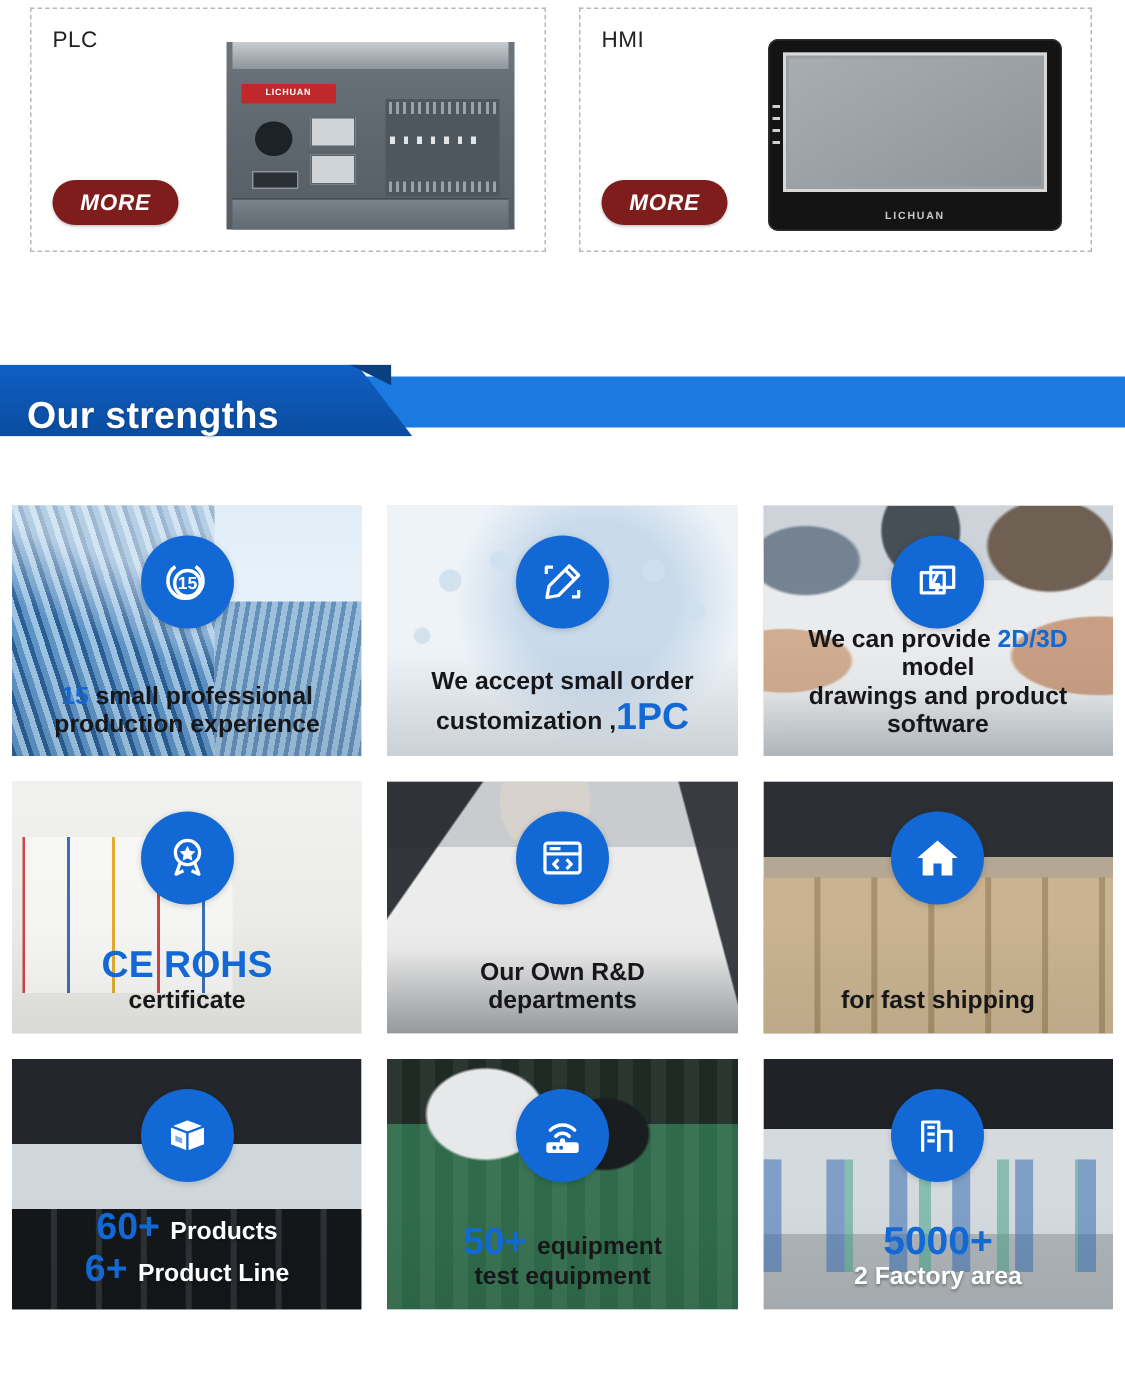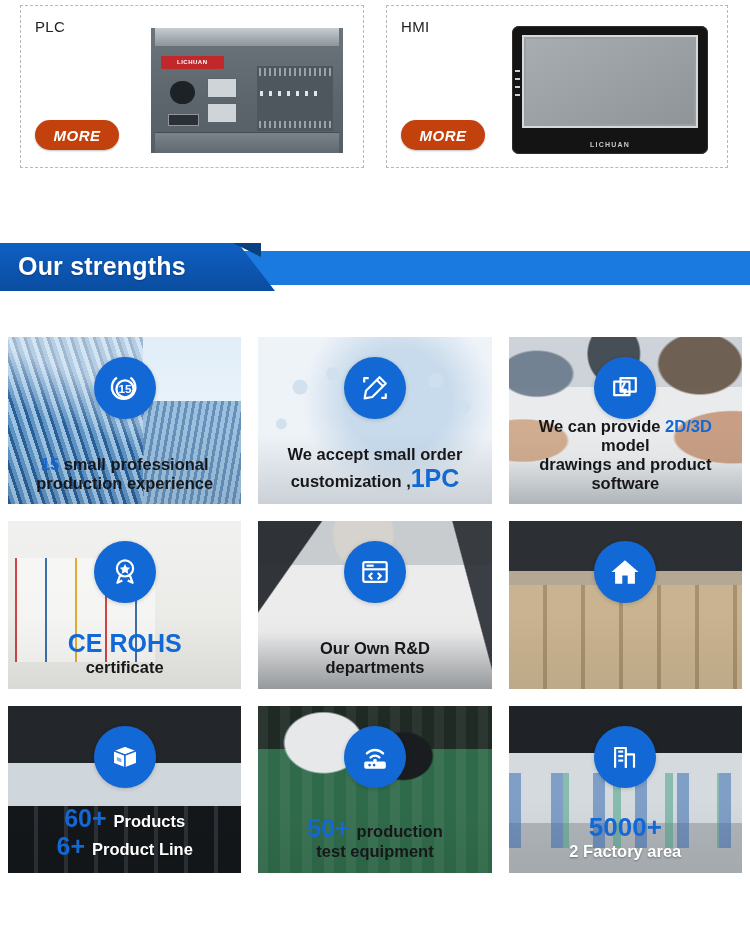--- a/index.html
+++ b/index.html
@@ -19,21 +19,21 @@
   }
   .card.c1 { left: 20px; width: 344px; text-decoration: underline; }
   .card.c2 { left: 386px; width: 342px; }
   .card-title {
     position: absolute; left: 14px; top: 12px;
     font-size: 15px; color: #222; letter-spacing: .3px;
   }
   .more-btn {
     position: absolute; left: 14px; bottom: 17px;
     width: 84px; height: 30px; border-radius: 15px;
-    background: #c2410c; color: #fff;
+    background: #7f1d1d; color: #fff;
     font-size: 15px; font-weight: bold; font-style: italic;
     display: flex; align-items: center; justify-content: center;
     letter-spacing: .5px; cursor: pointer;
     box-shadow: 0 1px 2px rgba(0,0,0,.25);
   }
   .prod-img { position: absolute; }
 
   
   .plc { left: 130px; top: 22px; width: 192px; height: 125px; }
   .plc .body { position:absolute; inset:0; background:linear-gradient(180deg,#6d757c 0%,#5e666d 55%,#565e65 100%); }
@@ -82,21 +82,21 @@
     position: absolute; left: 0; top: 0; width: 275px; height: 48px;
     background: linear-gradient(180deg,#0e5fc4 0%,#0d55b0 55%,#0a4da0 100%);
     clip-path: polygon(0 0, 238px 0, 275px 48px, 0 48px);
   }
   .banner .fold {
     position: absolute; left: 221px; top: 0; width: 40px; height: 14px;
     background: #0a3f80;
     clip-path: polygon(0 0, 40px 0, 40px 14px, 12px 0);
   }
   .banner .btitle {
-    position: absolute; left: 18px; top: 9px;
+    position: absolute; left: 18px; top: 20px;
     color: #ffffff; font-size: 25px; font-weight: bold; letter-spacing: .2px;
     text-shadow: 0 1px 2px rgba(0,0,0,.25);
   }
 
   
   .grid {
     position: absolute; left: 8px; top: 337px;
     width: 734px; height: 536px;
     display: grid;
     grid-template-columns: repeat(3, 1fr);
@@ -370,20 +370,21 @@
       </div>
       <div class="tile">
         <div class="photo ph-warehouse"></div>
         <div class="vig"></div>
         <div class="badge">
           <svg viewBox="0 0 40 40">
             <path d="M20 7L5 20h4v13h8v-9h6v9h8V20h4z" fill="#fff"></path>
           </svg>
         </div>
         <div class="cap">
+          <span class="l"><span class="blk">for fast shipping</span></span>
         </div>
       </div>
       <div class="tile">
         <div class="photo ph-factory1"></div>
         <div class="vig"></div>
         <div class="badge">
           <svg viewBox="0 0 40 40">
             <g fill="#fff" stroke="#1268d4" stroke-width="1.6" stroke-linejoin="round">
               <path d="M20 8l13 5-13 5-13-5z"></path>
               <path d="M7 13v14l13 5V18z"></path>
@@ -406,21 +407,21 @@
               <path d="M11 16a12.5 12.5 0 0 1 18 0"></path>
               <path d="M15 20.5a7 7 0 0 1 10 0"></path>
             </g>
             <circle cx="20" cy="24" r="2" fill="#fff"></circle>
             <rect x="8" y="25" width="24" height="8" rx="2" fill="#fff"></rect>
             <circle cx="14" cy="29" r="1.5" fill="#1268d4"></circle>
             <circle cx="19" cy="29" r="1.5" fill="#1268d4"></circle>
           </svg>
         </div>
         <div class="cap">
-          <span class="l"><span class="blu big">50+ </span><span class="blk">production</span></span>
+          <span class="l"><span class="blu big">50+ </span><span class="blk">equipment</span></span>
           <span class="l"><span class="blk">test equipment</span></span>
         </div>
       </div>
       <div class="tile">
         <div class="photo ph-factory2"></div>
         <div class="vig"></div>
         <div class="badge">
           <svg viewBox="0 0 40 40">
             <g fill="none" stroke="#fff" stroke-width="2.4" stroke-linejoin="round">
               <path d="M9 32V10h12v22"></path>

